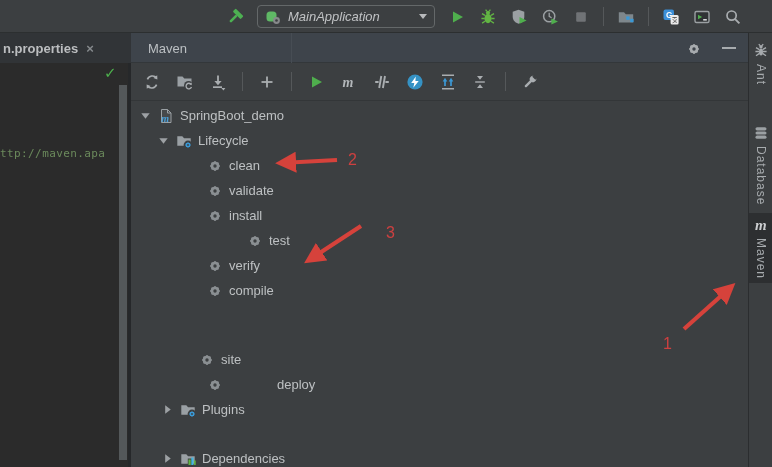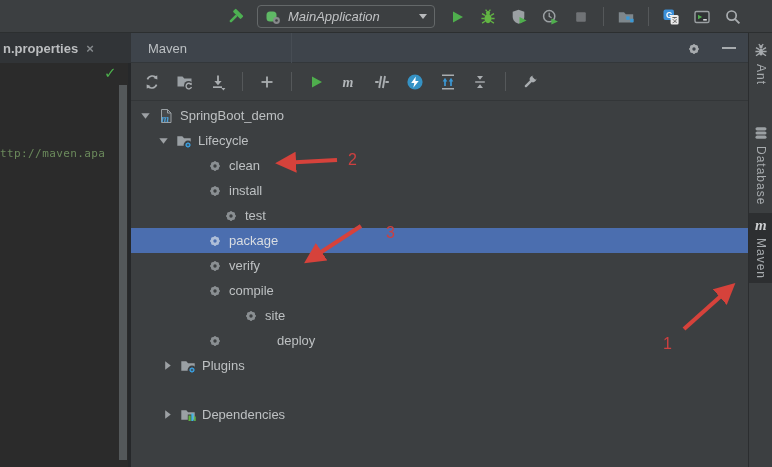--- a/index.html
+++ b/index.html
@@ -336,59 +336,59 @@
             </svg></span>
           <span>clean</span>
         </div>
         <div class="tree-row" style="padding-left: 76px;">
           <span class="tr-icon"><svg width="16" height="16" viewBox="0 0 16 16">
  <rect x="4.2" y="4.2" width="7.6" height="7.6" rx="1" fill="#8a8f92"></rect>
  <rect x="4.2" y="4.2" width="7.6" height="7.6" rx="1" fill="#8a8f92" transform="rotate(45 8 8)"></rect>
  <circle cx="8" cy="8" r="4.1" fill="#8a8f92"></circle>
               <circle cx="8" cy="8" r="1.7" fill="#3c3f41"></circle>
             </svg></span>
+          <span>validate</span>
+        </div>
+        <div class="tree-row" style="padding-left: 76px;">
+          <span class="tr-icon"><svg width="16" height="16" viewBox="0 0 16 16">
+ <rect x="4.2" y="4.2" width="7.6" height="7.6" rx="1" fill="#8a8f92"></rect>
+ <rect x="4.2" y="4.2" width="7.6" height="7.6" rx="1" fill="#8a8f92" transform="rotate(45 8 8)"></rect>
+ <circle cx="8" cy="8" r="4.1" fill="#8a8f92"></circle>
+              <circle cx="8" cy="8" r="1.7" fill="#3c3f41"></circle>
+            </svg></span>
           <span>install</span>
         </div>
-        <div class="tree-row" style="padding-left: 92px;">
+        <div class="tree-row" style="padding-left: 116px;">
           <span class="tr-icon"><svg width="16" height="16" viewBox="0 0 16 16">
  <rect x="4.2" y="4.2" width="7.6" height="7.6" rx="1" fill="#8a8f92"></rect>
  <rect x="4.2" y="4.2" width="7.6" height="7.6" rx="1" fill="#8a8f92" transform="rotate(45 8 8)"></rect>
  <circle cx="8" cy="8" r="4.1" fill="#8a8f92"></circle>
               <circle cx="8" cy="8" r="1.7" fill="#3c3f41"></circle>
             </svg></span>
           <span>test</span>
         </div>
-        <div class="tree-row selected" style="padding-left: 76px;">
-          <span class="tr-icon"><svg width="16" height="16" viewBox="0 0 16 16">
- <rect x="4.2" y="4.2" width="7.6" height="7.6" rx="1" fill="#aebed8"></rect>
- <rect x="4.2" y="4.2" width="7.6" height="7.6" rx="1" fill="#aebed8" transform="rotate(45 8 8)"></rect>
- <circle cx="8" cy="8" r="4.1" fill="#aebed8"></circle>
-              <circle cx="8" cy="8" r="1.7" fill="#4b6eaf"></circle>
-            </svg></span>
-          <span>package</span>
-        </div>
         <div class="tree-row" style="padding-left: 76px;">
           <span class="tr-icon"><svg width="16" height="16" viewBox="0 0 16 16">
  <rect x="4.2" y="4.2" width="7.6" height="7.6" rx="1" fill="#8a8f92"></rect>
  <rect x="4.2" y="4.2" width="7.6" height="7.6" rx="1" fill="#8a8f92" transform="rotate(45 8 8)"></rect>
  <circle cx="8" cy="8" r="4.1" fill="#8a8f92"></circle>
               <circle cx="8" cy="8" r="1.7" fill="#3c3f41"></circle>
             </svg></span>
           <span>verify</span>
         </div>
         <div class="tree-row" style="padding-left: 76px;">
           <span class="tr-icon"><svg width="16" height="16" viewBox="0 0 16 16">
  <rect x="4.2" y="4.2" width="7.6" height="7.6" rx="1" fill="#8a8f92"></rect>
  <rect x="4.2" y="4.2" width="7.6" height="7.6" rx="1" fill="#8a8f92" transform="rotate(45 8 8)"></rect>
  <circle cx="8" cy="8" r="4.1" fill="#8a8f92"></circle>
               <circle cx="8" cy="8" r="1.7" fill="#3c3f41"></circle>
             </svg></span>
           <span>compile</span>
         </div>
-        <div class="tree-row" style="padding-left: 112px;">
+        <div class="tree-row" style="padding-left: 68px; margin-top: 44px;">
           <span class="tr-icon"><svg width="16" height="16" viewBox="0 0 16 16">
  <rect x="4.2" y="4.2" width="7.6" height="7.6" rx="1" fill="#8a8f92"></rect>
  <rect x="4.2" y="4.2" width="7.6" height="7.6" rx="1" fill="#8a8f92" transform="rotate(45 8 8)"></rect>
  <circle cx="8" cy="8" r="4.1" fill="#8a8f92"></circle>
               <circle cx="8" cy="8" r="1.7" fill="#3c3f41"></circle>
             </svg></span>
           <span>site</span>
         </div>
         <div class="tree-row" style="padding-left: 76px; gap: 48px;">
           <span class="tr-icon"><svg width="16" height="16" viewBox="0 0 16 16">

